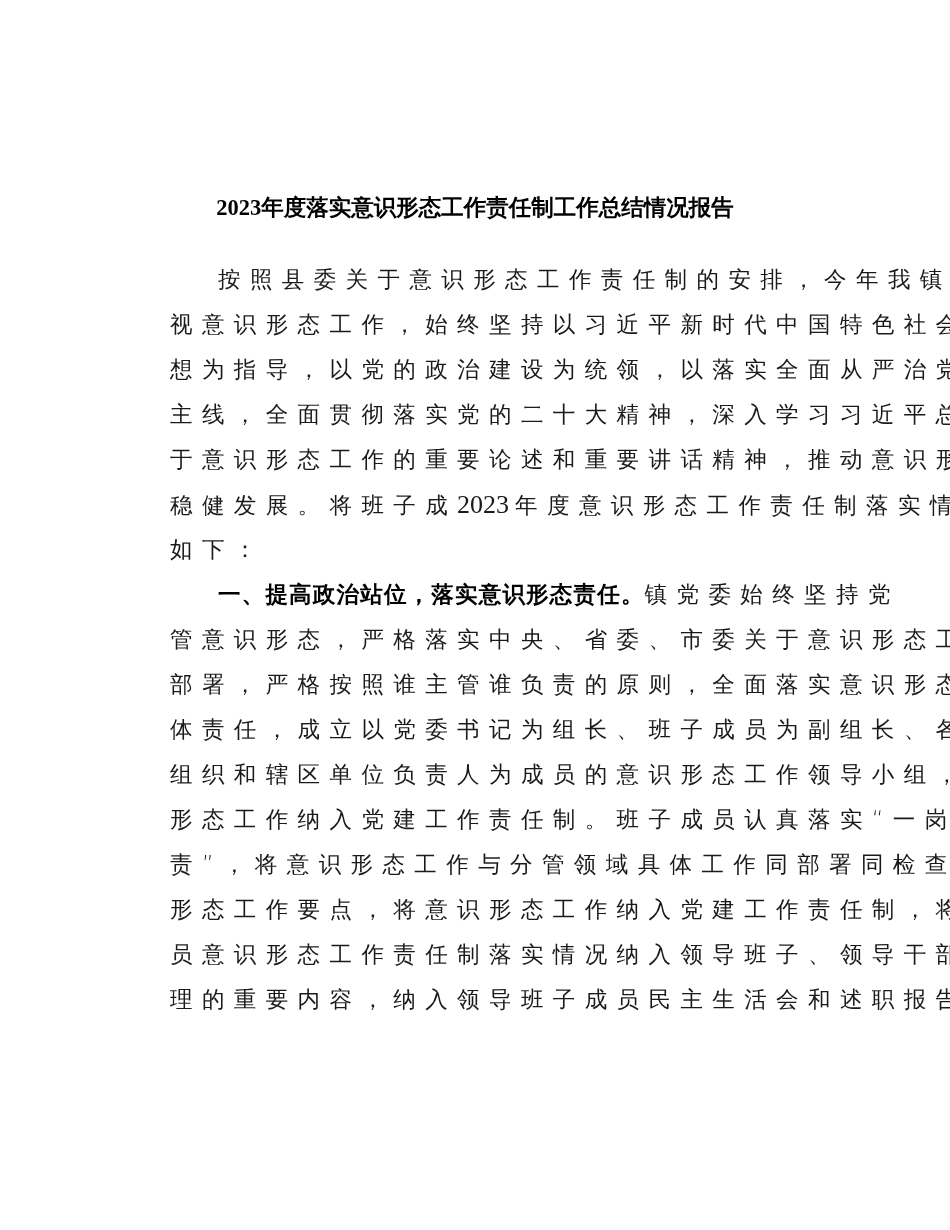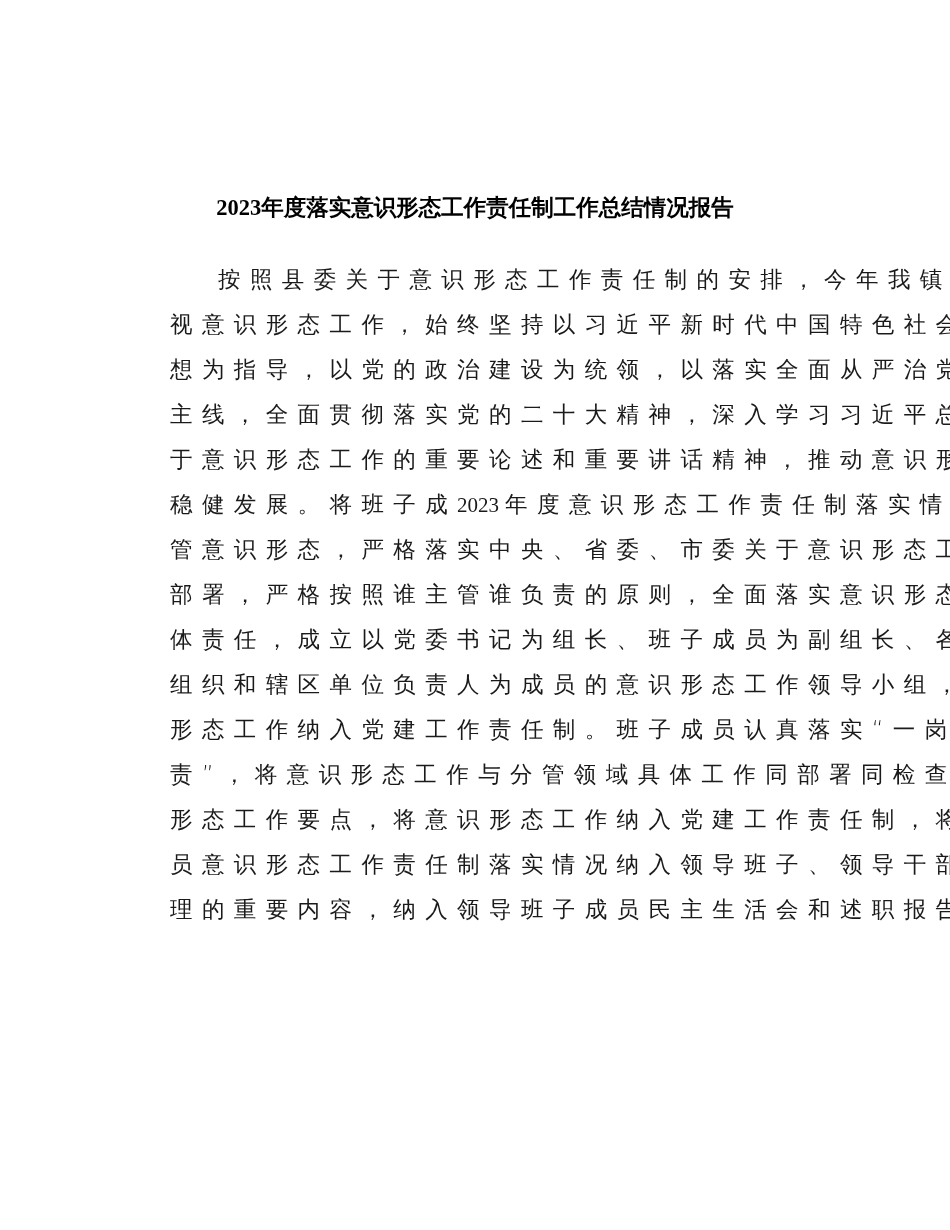--- a/index.html
+++ b/index.html
@@ -52,21 +52,21 @@
       text-align: justify;
       text-align-last: left;
       word-break: break-all;
       color: #1a1a1a;
       font-family: "DejaVu Sans", "Liberation Sans", sans-serif;
       font-weight: 300;
     }
     .para .num {
       font-family: "Liberation Serif", "DejaVu Serif", serif;
       letter-spacing: 0;
-      font-size: 21px;
+      font-size: 26px;
       margin-right: 6px;
     }
     .para .heading {
       font-weight: bold;
       font-family: "DejaVu Sans", "Liberation Sans", sans-serif;
       color: #000000;
       letter-spacing: 1.2px;
     }
     .line {
       display: block;
@@ -92,23 +92,25 @@
 
   <div class="body-text">
 
     <div class="para">
       <span class="line indent">按照县委关于意识形态工作责任制的安排，今年我镇高度重</span>
       <span class="line">视意识形态工作，始终坚持以习近平新时代中国特色社会主义思</span>
       <span class="line">想为指导，以党的政治建设为统领，以落实全面从严治党要求为</span>
       <span class="line">主线，全面贯彻落实党的二十大精神，深入学习习近平总书记关</span>
       <span class="line">于意识形态工作的重要论述和重要讲话精神，推动意识形态工作</span>
       <span class="line"><span>稳健发展。将班子成</span><span class="num">2023</span><span>年度意识形态工作责任制落实情况报告</span></span>
+      <span class="line last">如下：</span>
     </div>
 
     <div class="para">
+      <span class="line indent"><span class="heading">一、提高政治站位，落实意识形态责任。</span><span>镇党委始终坚持党</span></span>
       <span class="line">管意识形态，严格落实中央、省委、市委关于意识形态工作决策</span>
       <span class="line">部署，严格按照谁主管谁负责的原则，全面落实意识形态工作主</span>
       <span class="line">体责任，成立以党委书记为组长、班子成员为副组长、各基层党</span>
       <span class="line">组织和辖区单位负责人为成员的意识形态工作领导小组，把意识</span>
       <span class="line">形态工作纳入党建工作责任制。班子成员认真落实“一岗双</span>
       <span class="line">责”，将意识形态工作与分管领域具体工作同部署同检查同考</span>
       <span class="line">形态工作要点，将意识形态工作纳入党建工作责任制，将班子成</span>
       <span class="line">员意识形态工作责任制落实情况纳入领导班子、领导干部目标管</span>
       <span class="line">理的重要内容，纳入领导班子成员民主生活会和述职报告的重要</span>
     </div>

